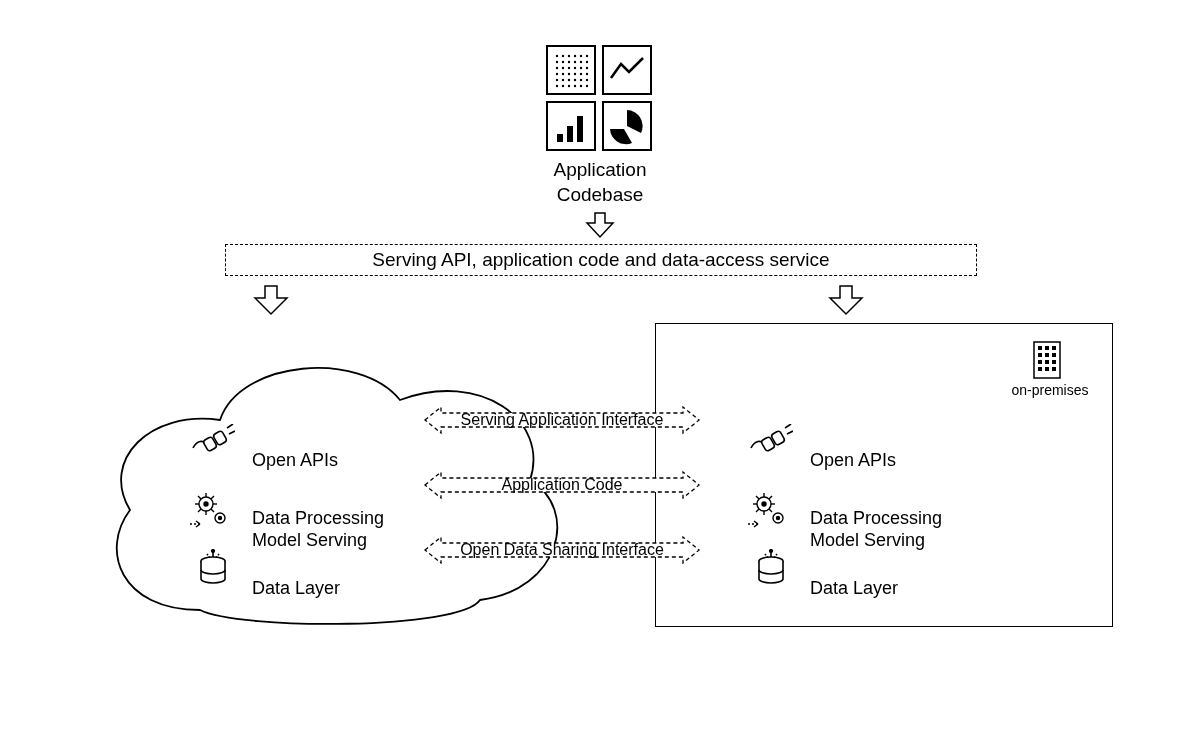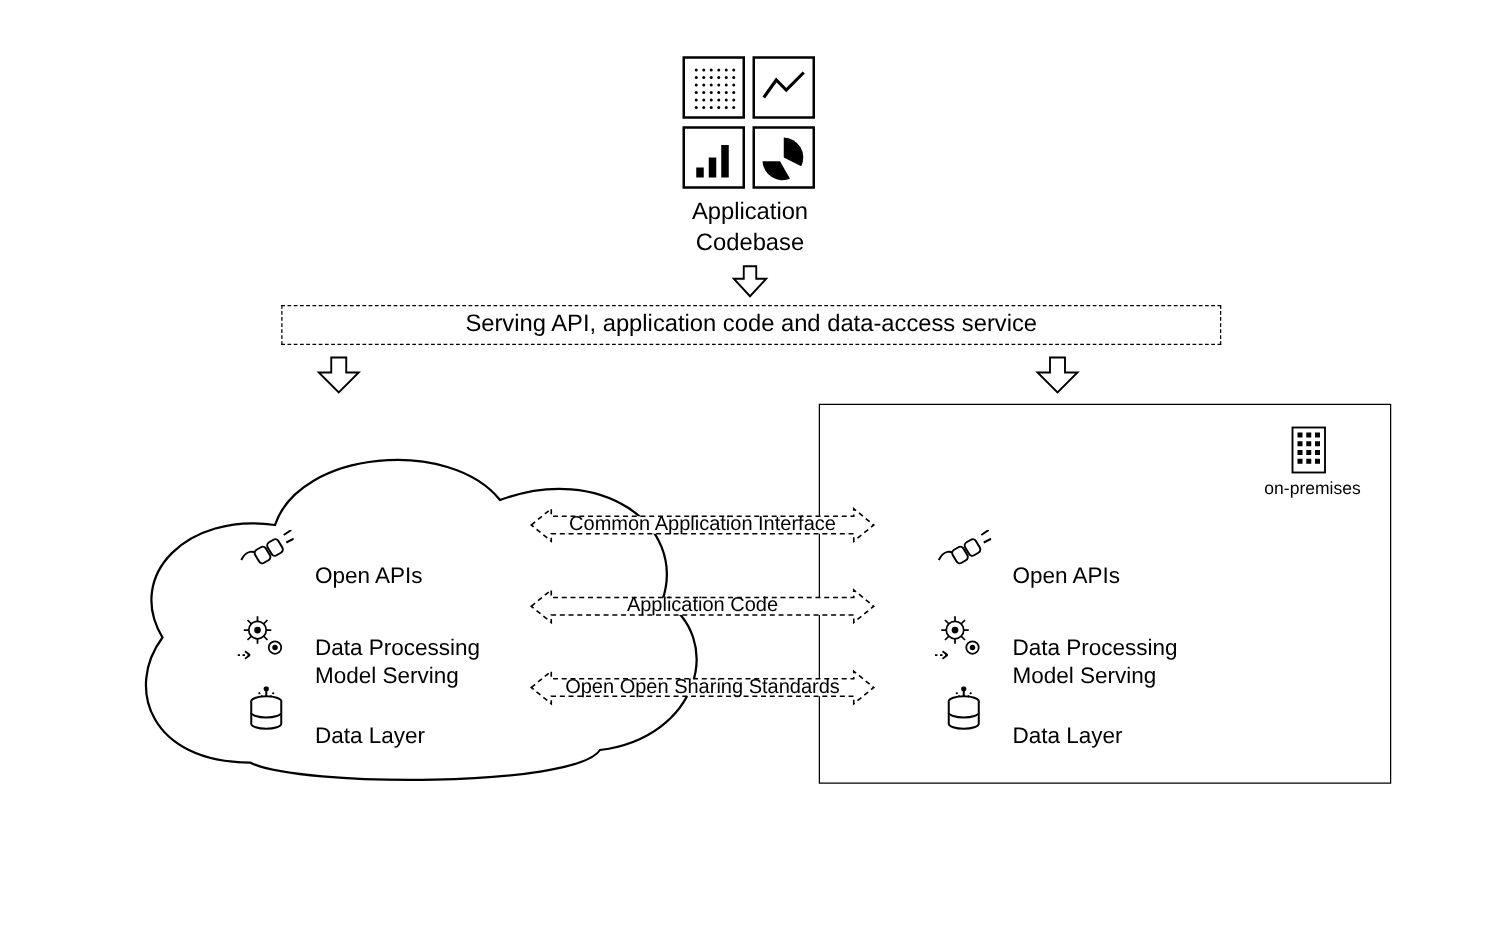--- a/index.html
+++ b/index.html
@@ -305,23 +305,23 @@
         <line x1="26" y1="5" x2="23" y2="9" stroke-dasharray="1.5 1.5"></line>
       </g>
     </svg>
   </div>
   <div class="txt">Data Layer</div>
 </div>
 
 <svg class="abs" style="left:423px; top:403px;" width="278" height="34">
   <path d="M2 17 L18 4 L18 10 L260 10 L260 4 L276 17 L260 30 L260 24 L18 24 L18 30 Z" fill="#fff" stroke="#000" stroke-width="1.3" stroke-dasharray="4 3"></path>
 </svg>
-<div class="bidir" style="left:423px; top:403px; width:278px; height:34px;">Common Application Interface</div>
+<div class="bidir" style="left:423px; top:403px; width:278px; height:34px;">Serving Application Interface</div>
 
 <svg class="abs" style="left:423px; top:468px;" width="278" height="34">
   <path d="M2 17 L18 4 L18 10 L260 10 L260 4 L276 17 L260 30 L260 24 L18 24 L18 30 Z" fill="#fff" stroke="#000" stroke-width="1.3" stroke-dasharray="4 3"></path>
 </svg>
 <div class="bidir" style="left:423px; top:468px; width:278px; height:34px;">Application Code</div>
 
 <svg class="abs" style="left:423px; top:533px;" width="278" height="34">
   <path d="M2 17 L18 4 L18 10 L260 10 L260 4 L276 17 L260 30 L260 24 L18 24 L18 30 Z" fill="#fff" stroke="#000" stroke-width="1.3" stroke-dasharray="4 3"></path>
 </svg>
-<div class="bidir" style="left:423px; top:533px; width:278px; height:34px;">Open Open Sharing Standards</div>
+<div class="bidir" style="left:423px; top:533px; width:278px; height:34px;">Open Data Sharing Interface</div>
 
 </body></html>

